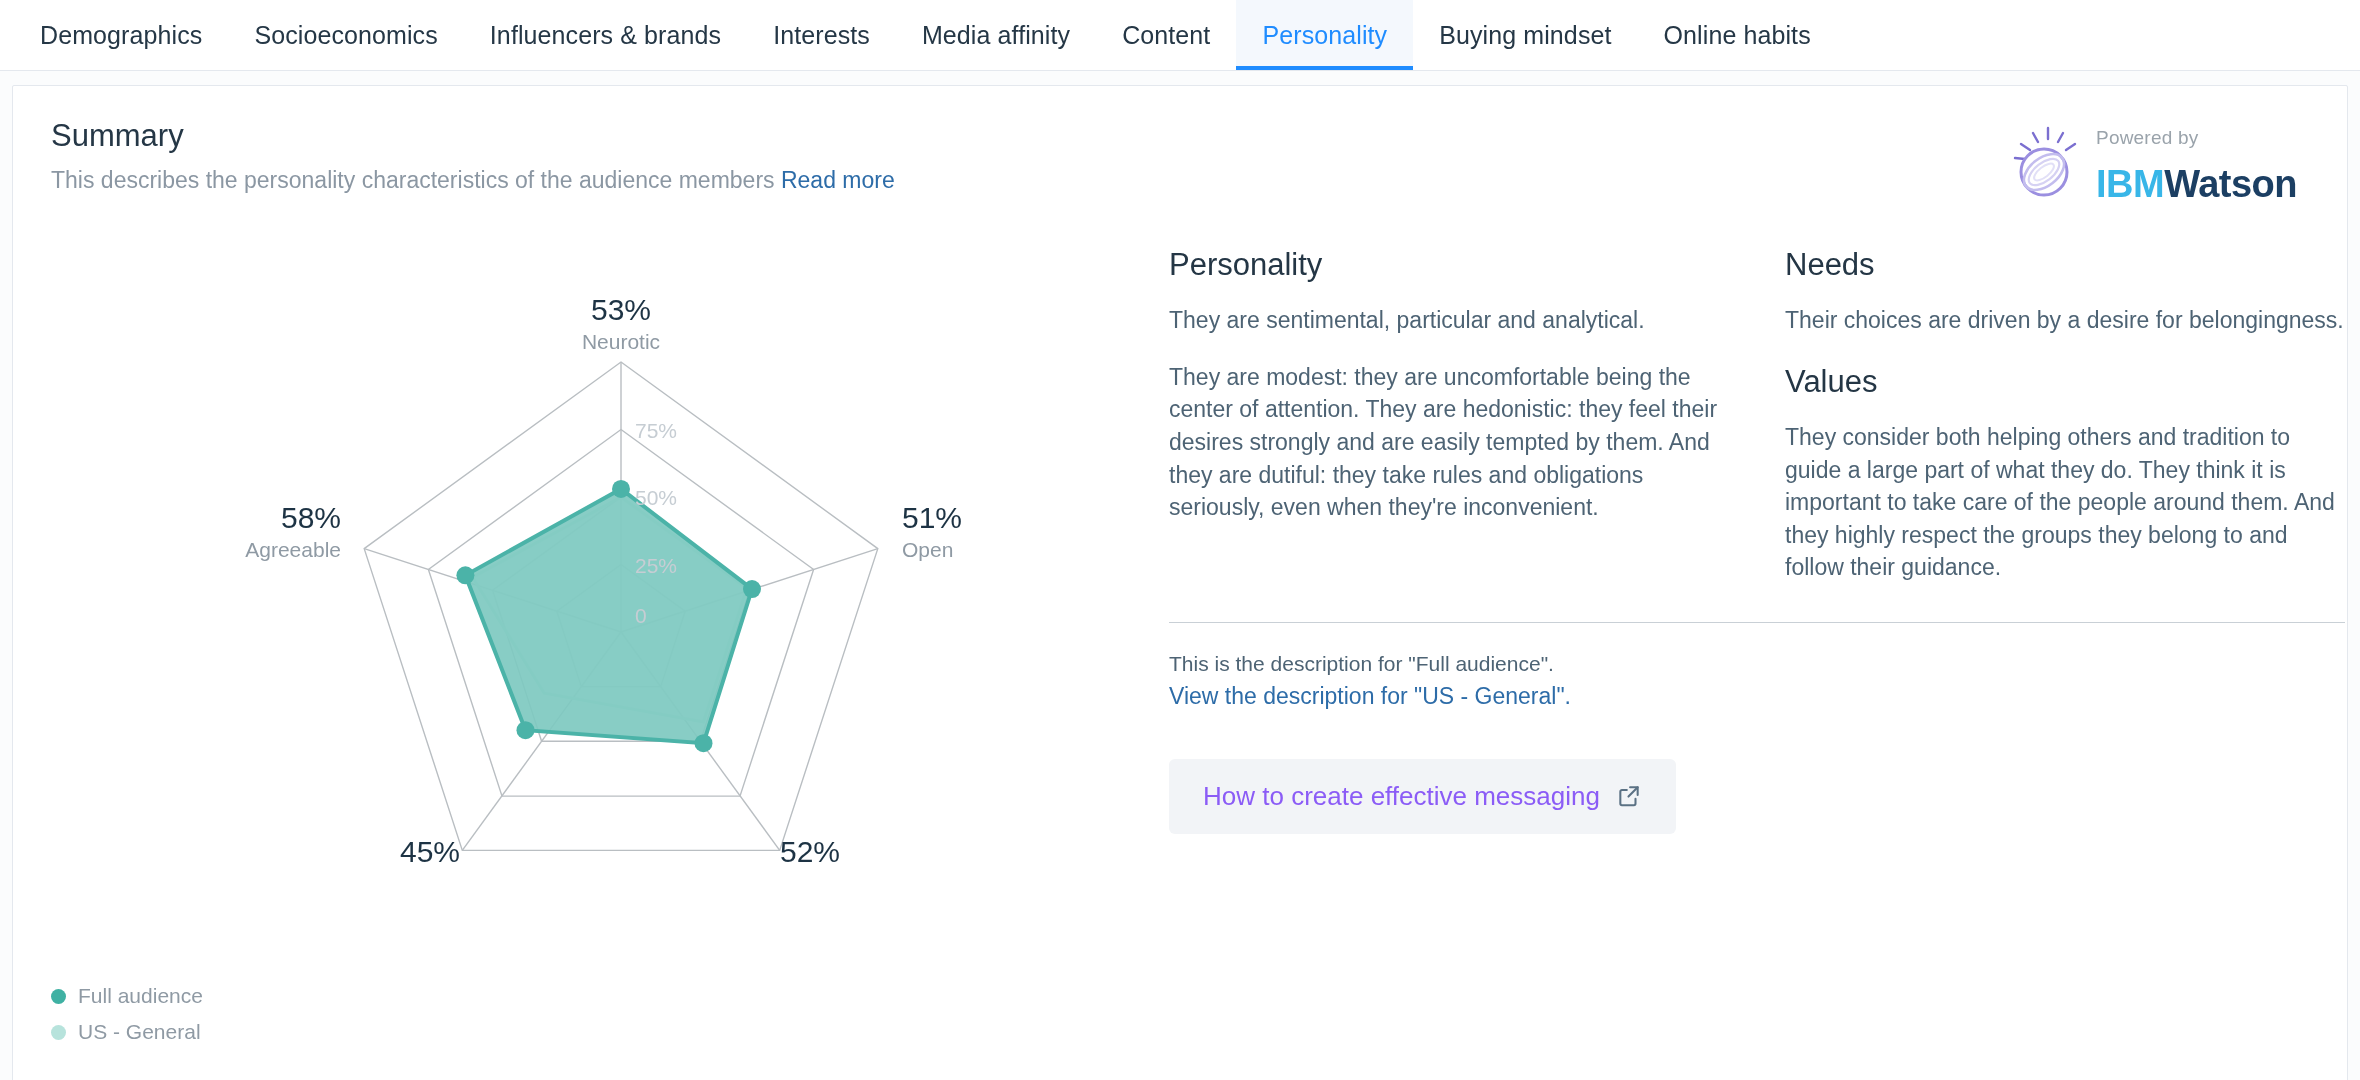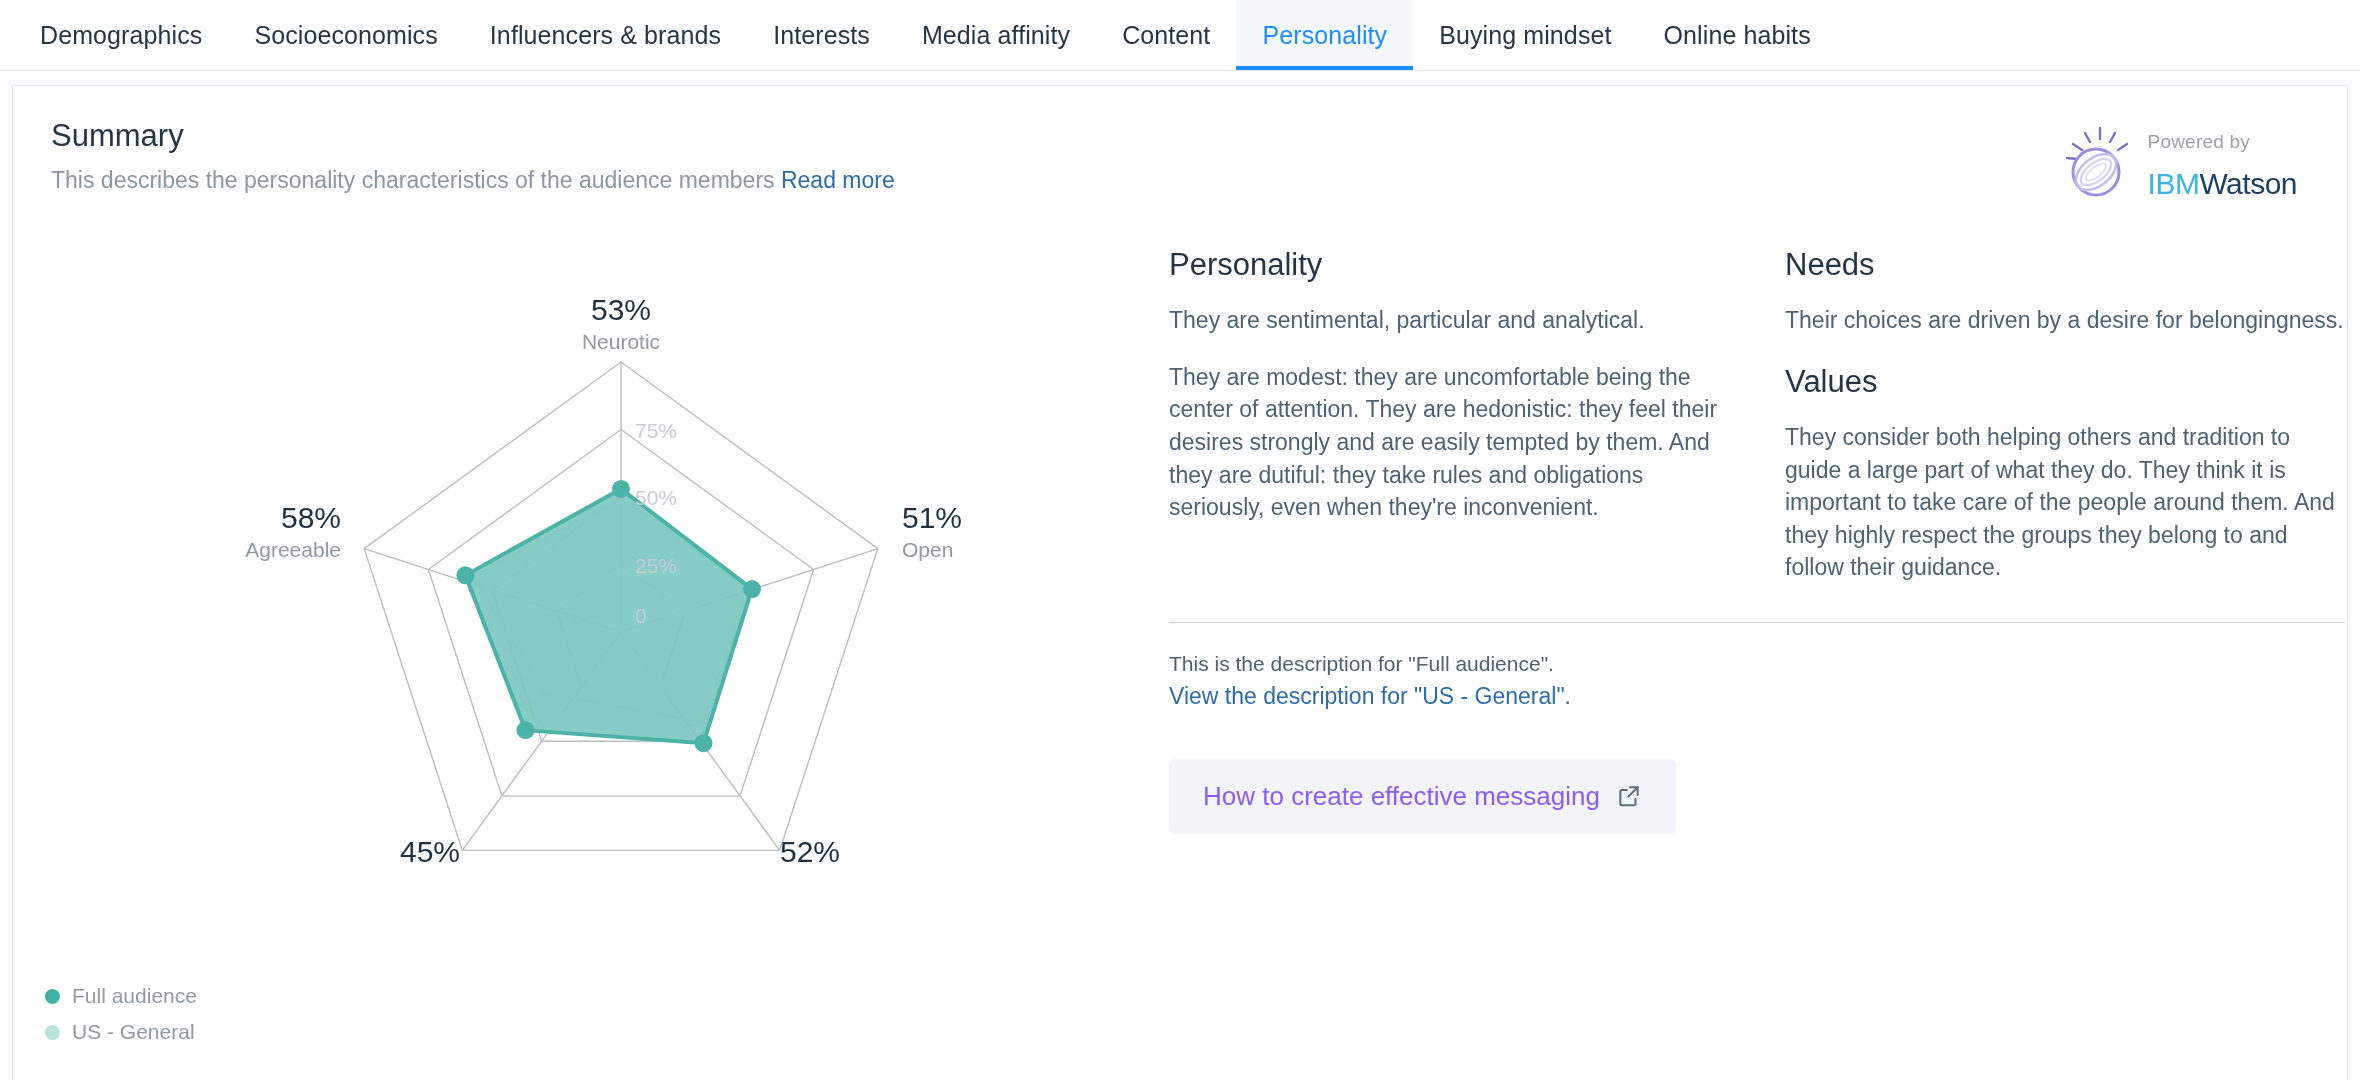--- a/index.html
+++ b/index.html
@@ -89,22 +89,22 @@
   }
   .watson-txt { line-height: 1; }
   .watson-powered {
     font-size: 19px;
     color: #9aa3ab;
     letter-spacing: 0.2px;
     display: block;
     margin-bottom: 18px;
   }
   .watson-brand {
-    font-size: 30px;
-    font-weight: normal;
+    font-size: 38px;
+    font-weight: bold;
     letter-spacing: -0.5px;
     display: block;
   }
   .watson-ibm { color: #38b6e8; }
   .watson-w { color: #1c3f63; }
 
   
   .main {
     display: flex;
     padding: 0 38px;
@@ -128,21 +128,21 @@
   }
   .ring-lab {
     font-size: 21px;
     fill: #c6cdd3;
     font-family: "Liberation Sans", sans-serif;
   }
 
   
   .legend {
     position: absolute;
-    left: 32px;
+    left: 38px;
     bottom: 26px;
   }
   .legend-row {
     display: flex;
     align-items: center;
     gap: 12px;
     margin-bottom: 12px;
     font-size: 21px;
     color: #8f9aa4;
     cursor: pointer;

